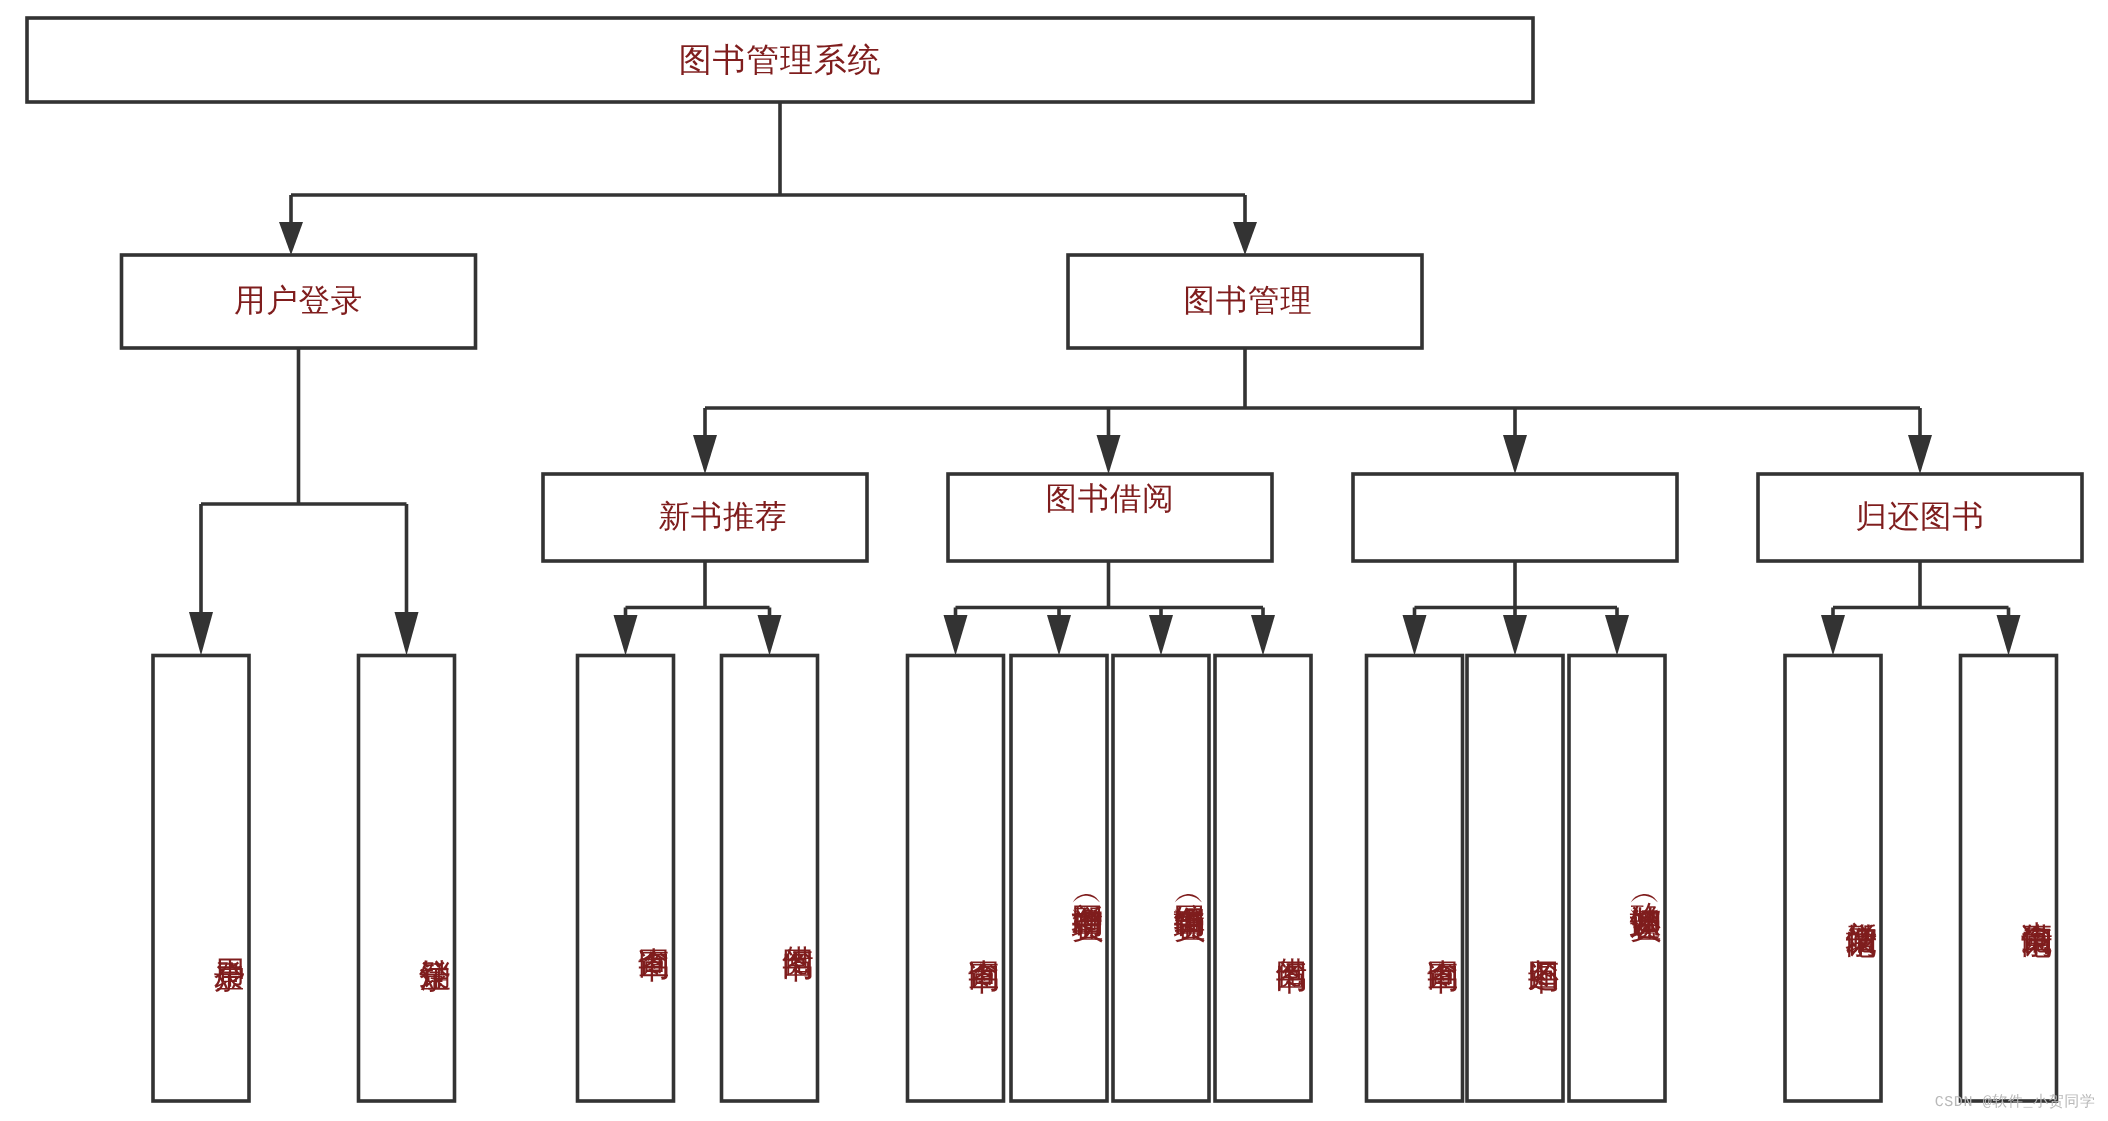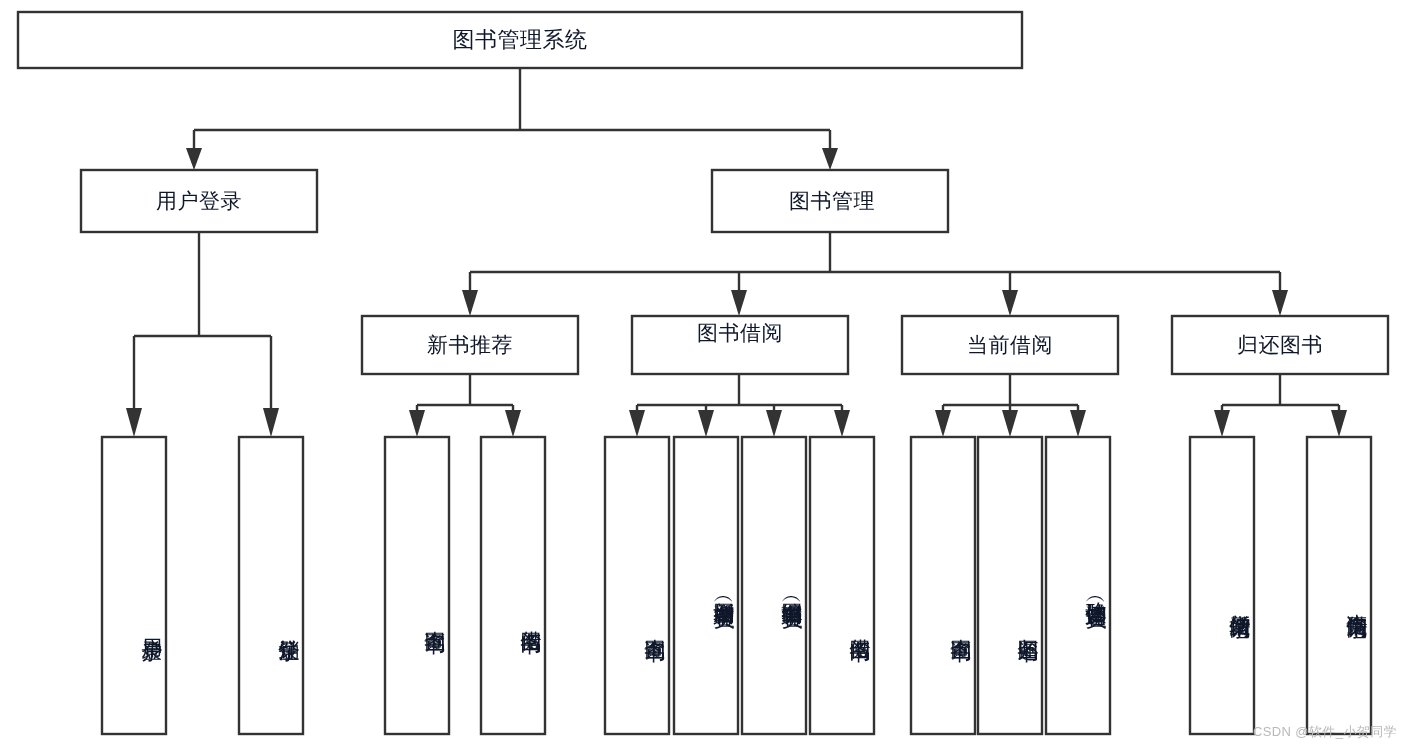--- a/index.html
+++ b/index.html
@@ -38,21 +38,21 @@
   }
   .arrow-head {
     fill: #333333;
     stroke: none;
   }
   .node-label {
     position: absolute;
     display: flex;
     align-items: center;
     justify-content: center;
-    color: #0f172a;
+    color: #7f1d1d;
     font-family: "Liberation Sans", "DejaVu Sans", sans-serif;
     pointer-events: none;
     box-sizing: border-box;
   }
   .node-label.horizontal {
     font-size: 21px;
     line-height: 1.1;
     letter-spacing: 0.5px;
   }
   .node-label.vertical {
@@ -64,24 +64,24 @@
     align-items: flex-start;
     padding-top: 6px;
   }
   .node-label.root {
     font-size: 22px;
   }
   .watermark {
     position: absolute;
     right: 8px;
     bottom: 6px;
-    font-size: 13px;
+    font-size: 10px;
     color: #b9b9b9;
     letter-spacing: 0.4px;
-    font-family: Liberation Sans, sans-serif;
+    font-family: Liberation Mono, monospace;
     white-space: nowrap;
   }
 </style>
 </head>
 <body>
 
 <div id="diagram-root">
 
   <svg class="diagram-canvas" viewBox="0 0 1405 747">
 
@@ -172,25 +172,24 @@
     <rect class="node-box" x="1190" y="437" width="64" height="297"></rect>
     <rect class="node-box" x="1307" y="437" width="64" height="297"></rect>
   </svg>
 
   <div class="node-label horizontal root" style="left:18px; top:12px; width:1004px; height:56px;">图书管理系统</div>
 
   <div class="node-label horizontal" style="left:81px; top:170px; width:236px; height:62px;">用户登录</div>
 
   <div class="node-label horizontal" style="left:712px; top:170px; width:240px; height:62px;">图书管理</div>
 
-  <div class="node-label horizontal" style="left:362px; top:316px; width:216px; height:58px;text-align:right;">新书推荐</div>
+  <div class="node-label horizontal" style="left:374px; top:316px; width:216px; height:58px;text-align:right;">新书推荐</div>
 
   <div class="node-label horizontal" style="left:632px; top:304px; width:216px; height:58px;">图书借阅</div>
 
-  <div class="node-label horizontal" style="left:902px; top:316px; width:216px; height:58px;">当前借阅</div>
 
   <div class="node-label horizontal" style="left:1172px; top:316px; width:216px; height:58px;">归还图书</div>
 
   <div class="node-label vertical" style="left:102px; top:437px; width:64px; height:297px; padding-top:76px;">用户登录</div>
 
   <div class="node-label vertical" style="left:239px; top:437px; width:64px; height:297px; padding-top:76px;">注销登录</div>
 
   <div class="node-label vertical" style="left:385px; top:437px; width:64px; height:297px; padding-top:60px;">查询图书</div>
 
   <div class="node-label vertical" style="left:481px; top:437px; width:64px; height:297px; padding-top:60px;">借阅图书</div>

